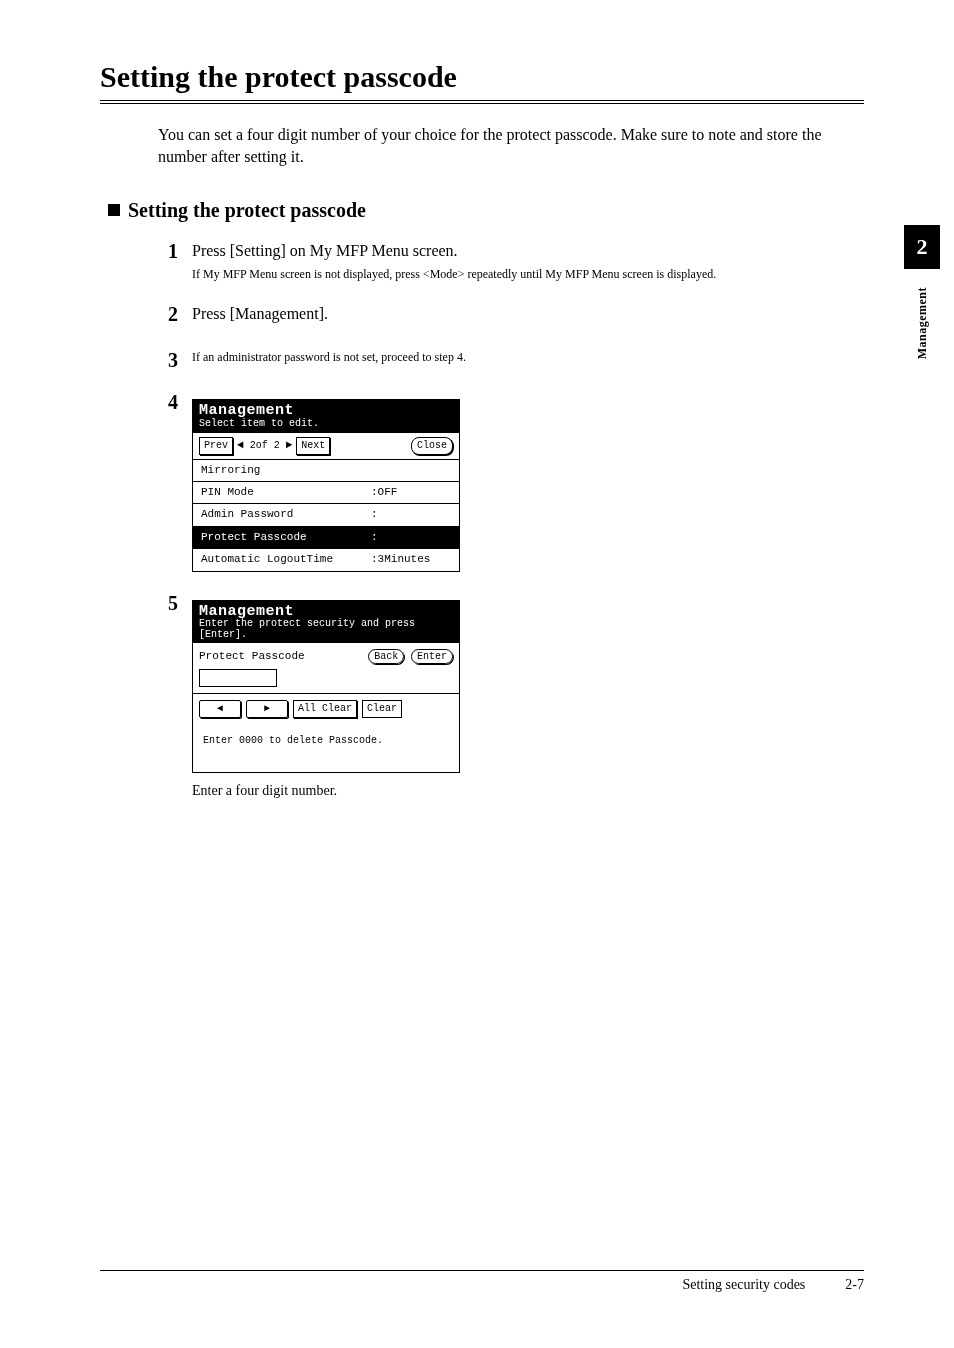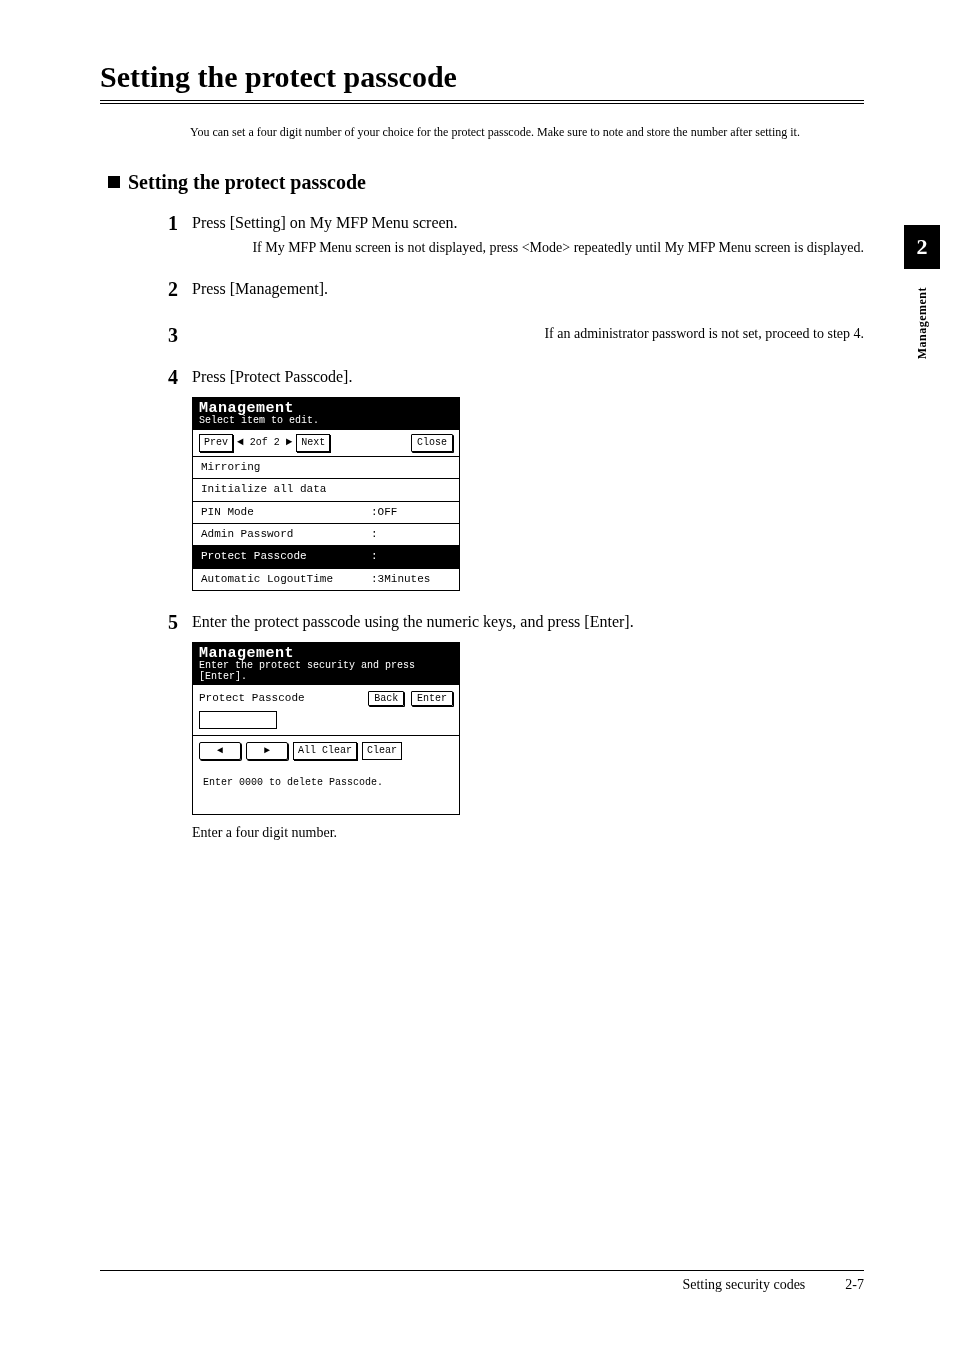--- a/index.html
+++ b/index.html
@@ -17,22 +17,22 @@
     height: 100%;
   }
   .main-title {
     font-size: 30px;
     font-weight: bold;
     padding-bottom: 6px;
     border-bottom: 4px double #000;
     margin-bottom: 20px;
   }
   .intro {
-    font-size: 12px;
-    margin-left: 90px;
+    font-size: 16px;
+    margin-left: 58px;
     line-height: 1.4;
     margin-bottom: 30px;
   }
   .subsection {
     margin-left: 8px;
     margin-bottom: 18px;
   }
   .sub-header {
     font-size: 20px;
     font-weight: bold;
@@ -61,21 +61,21 @@
     min-width: 20px;
     text-align: right;
     line-height: 1.1;
   }
   .step-body {
     flex: 1;
     font-size: 15px;
     line-height: 1.4;
   }
   .step-main { font-size: 16px; margin-bottom: 4px; }
-  .step-sub { font-size: 14px; text-align: right; }
+  .step-sub { font-size: 12px; }
 
   
   .lcd {
     width: 268px;
     border: 1px solid #000;
     margin-top: 8px;
     font-family: "Courier New", monospace;
     font-size: 11px;
   }
   .lcd-header {
@@ -107,21 +107,21 @@
     display: inline-block;
     box-shadow: 1px 1px 0 #000;
     border-radius: 0;
   }
   .lcd-btn-dark {
     border: 1px solid #000;
     background: #fff;
     box-shadow: 1px 1px 0 #000;
     padding: 1px 5px;
     font-size: 10px;
-    border-radius: 1px;
+    border-radius: 8px;
   }
   .nav-text { font-size: 10px; padding: 0 2px; }
   .lcd-close { margin-left: auto; }
   .lcd-row {
     display: flex;
     justify-content: space-between;
     padding: 3px 8px;
     border-bottom: 1px solid #000;
     font-size: 11px;
   }
@@ -255,45 +255,40 @@
     <div class="step">
       <div class="step-num">3</div>
       <div class="step-body">
         <div class="step-sub">If an administrator password is not set, proceed to step 4.</div>
       </div>
     </div>
 
     <div class="step">
       <div class="step-num">4</div>
       <div class="step-body">
-        <div class="step-main">Press [Protect Passcode].</div>
 
         <div class="lcd">
           <div class="lcd-header">
             <div class="lcd-title">Management</div>
             <div class="lcd-subtitle">Select item to edit.</div>
           </div>
           <div class="lcd-body">
             <div class="lcd-nav">
               <span class="lcd-btn">Prev</span>
               <span>◄</span>
               <span class="nav-text">2of  2</span>
               <span>►</span>
               <span class="lcd-btn">Next</span>
               <span class="lcd-btn-dark lcd-close">Close</span>
             </div>
             <div class="lcd-row">
               <span class="lbl">Mirroring</span>
               <span class="val"></span>
             </div>
             <div class="lcd-row">
-              <span class="lbl">Initialize all data</span>
-              <span class="val"></span>
-            </div>
-            <div class="lcd-row">
               <span class="lbl">PIN Mode</span>
               <span class="val">:OFF</span>
             </div>
             <div class="lcd-row">
               <span class="lbl">Admin Password</span>
               <span class="val">:</span>
             </div>
             <div class="lcd-row selected">
               <span class="lbl">Protect Passcode</span>
               <span class="val">:</span>
@@ -303,21 +298,20 @@
               <span class="val">:3Minutes</span>
             </div>
           </div>
         </div>
       </div>
     </div>
 
     <div class="step">
       <div class="step-num">5</div>
       <div class="step-body">
-        <div class="step-main">Enter the protect passcode using the numeric keys, and press [Enter].</div>
 
         <div class="lcd">
           <div class="lcd-header">
             <div class="lcd-title">Management</div>
             <div class="lcd-subtitle">Enter the protect security and press [Enter].</div>
           </div>
           <div class="lcd-body">
             <div class="lcd2-section">
               <div class="lcd2-row1">
                 <span>Protect Passcode</span>

